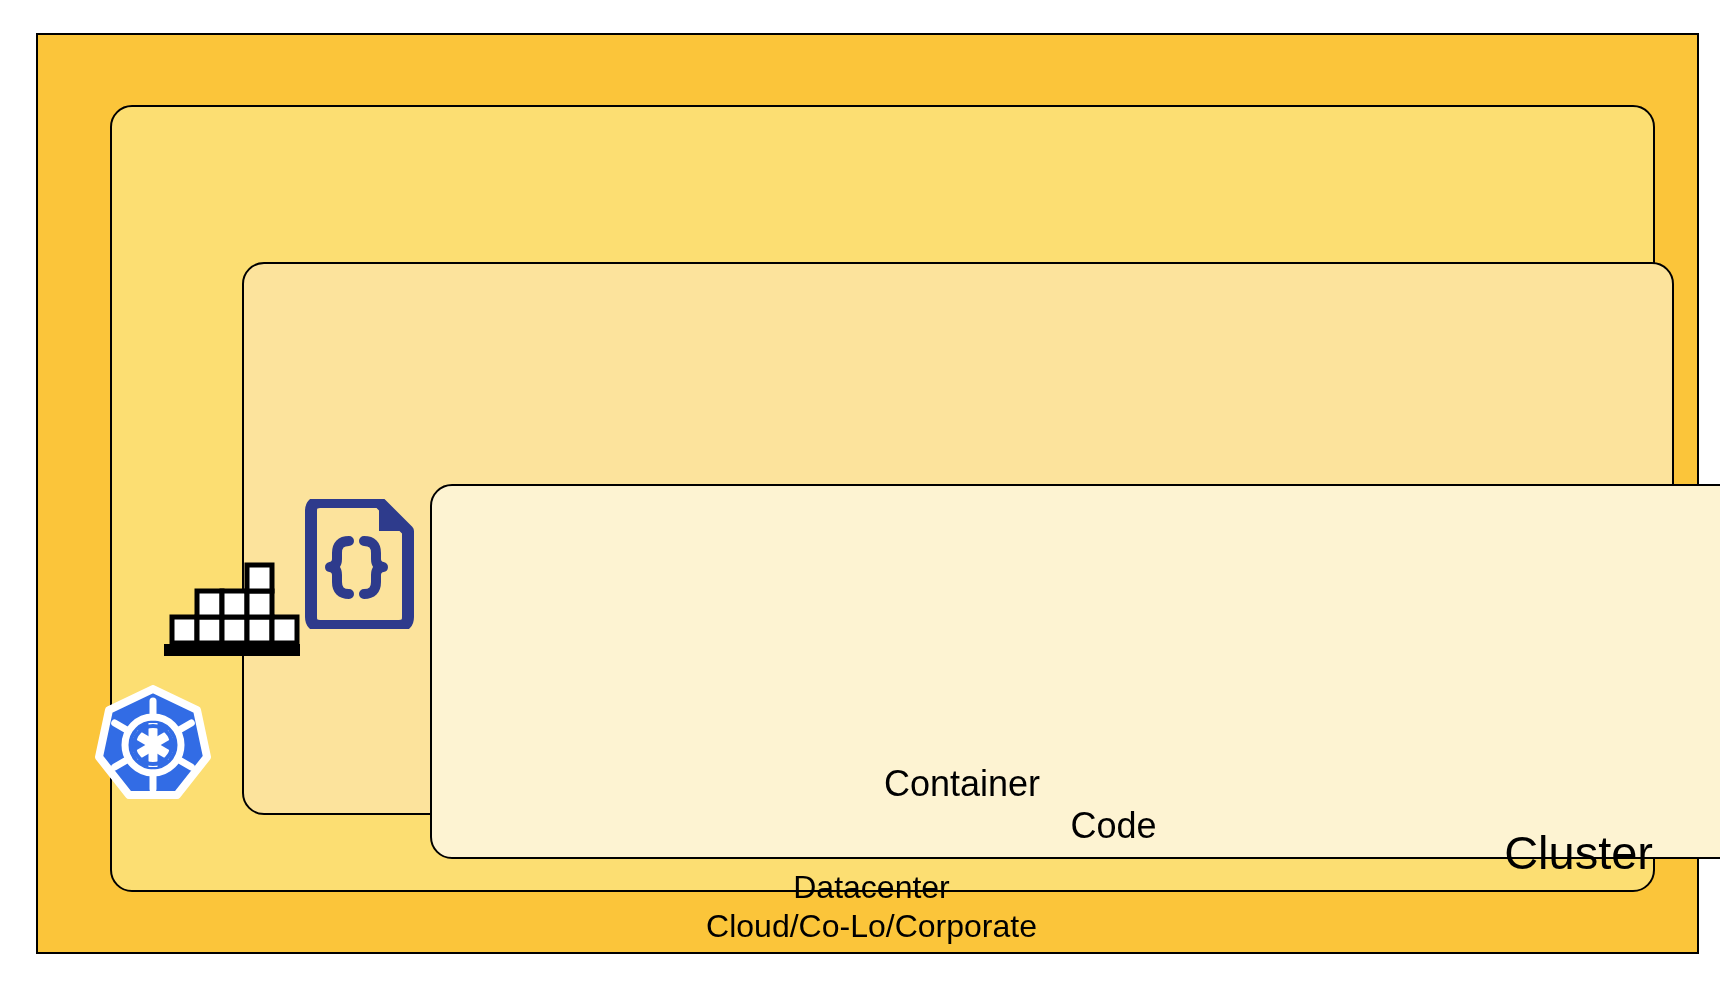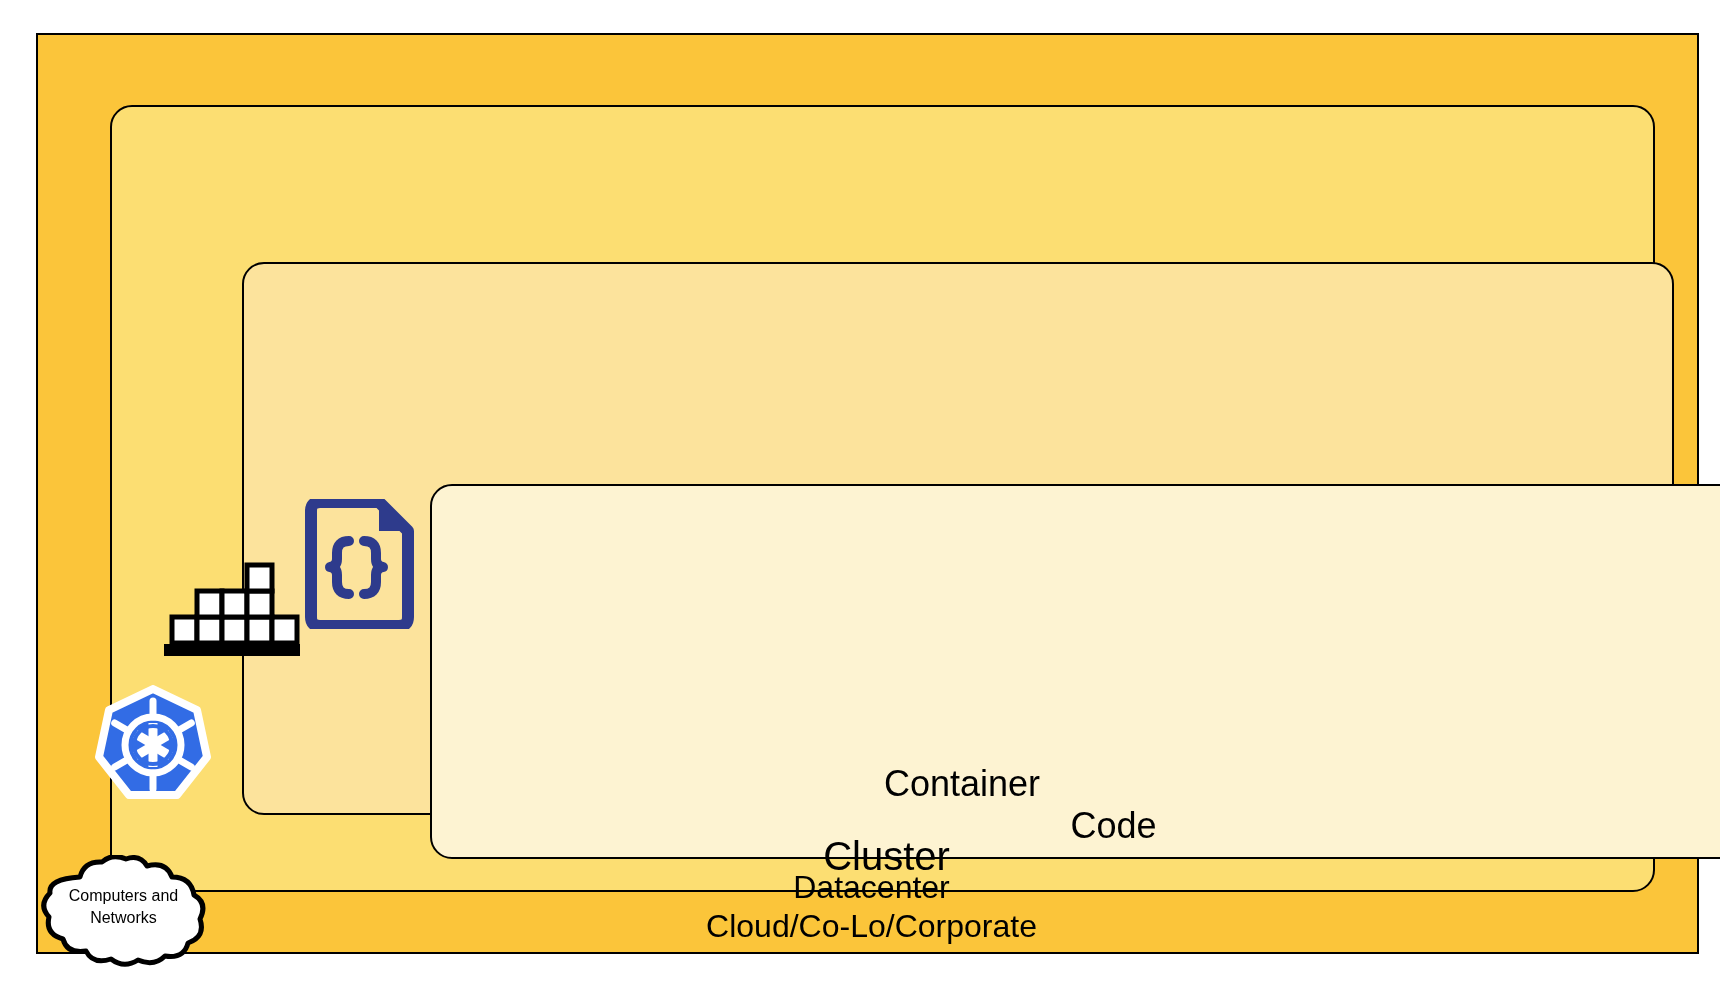--- a/index.html
+++ b/index.html
@@ -87,21 +87,22 @@
     left: 0;
     right: 0;
     bottom: 8px;
     font-size: 36px;
   }
 
   .caption-cluster {
     left: 0;
     right: 0;
     bottom: 10px;
-    font-size: 40px;
+    font-size: 47px;
+    text-align: right;
   }
 
   .caption-datacenter {
     left: 0;
     right: 0;
     bottom: 6px;
     font-size: 32px;
     white-space: normal;
     line-height: 1.22;
   }
@@ -236,38 +237,14 @@
         <circle cx="60" cy="60" r="19" fill="none" stroke="#326ce5" stroke-width="4"></circle>
       </svg>
     </div>
 
     <div class="caption caption-datacenter">
       <div>Datacenter</div>
       <div>Cloud/Co-Lo/Corporate</div>
     </div>
   </div>
 
-  <div class="cloud">
-    <svg viewBox="0 0 175 112" width="175" height="112" aria-hidden="true">
-      <path d="M44 22
-               Q48 6 66 7
-               Q76 -2 90 4
-               Q104 -1 111 11
-               Q130 6 136 22
-               Q155 22 158 40
-               Q172 48 164 64
-               Q170 82 152 88
-               Q148 104 129 101
-               Q118 112 102 105
-               Q88 114 75 104
-               Q57 110 50 96
-               Q31 99 27 84
-               Q9 79 13 62
-               Q2 50 14 38
-               Q12 24 44 22 Z" fill="#ffffff" stroke="#000000" stroke-width="5" stroke-linejoin="round"></path>
-    </svg>
-    <div class="cloud-label">
-      <div>Computers and</div>
-      <div>Networks</div>
-    </div>
-  </div>
 
 </div>
 
 </body></html>

